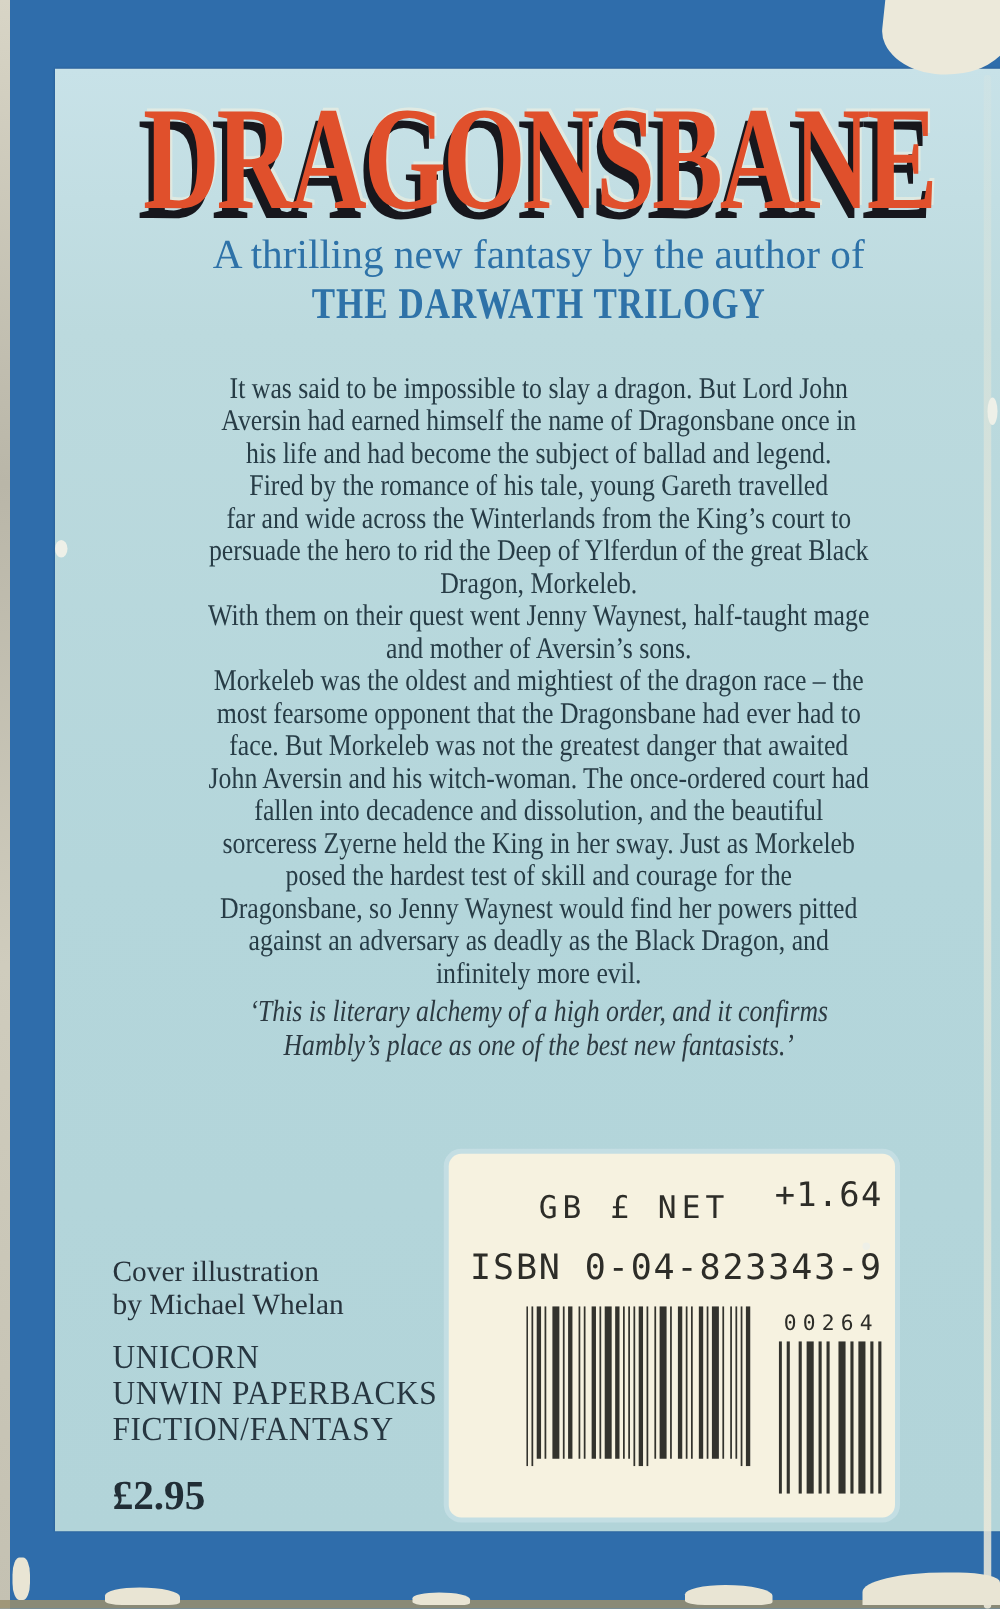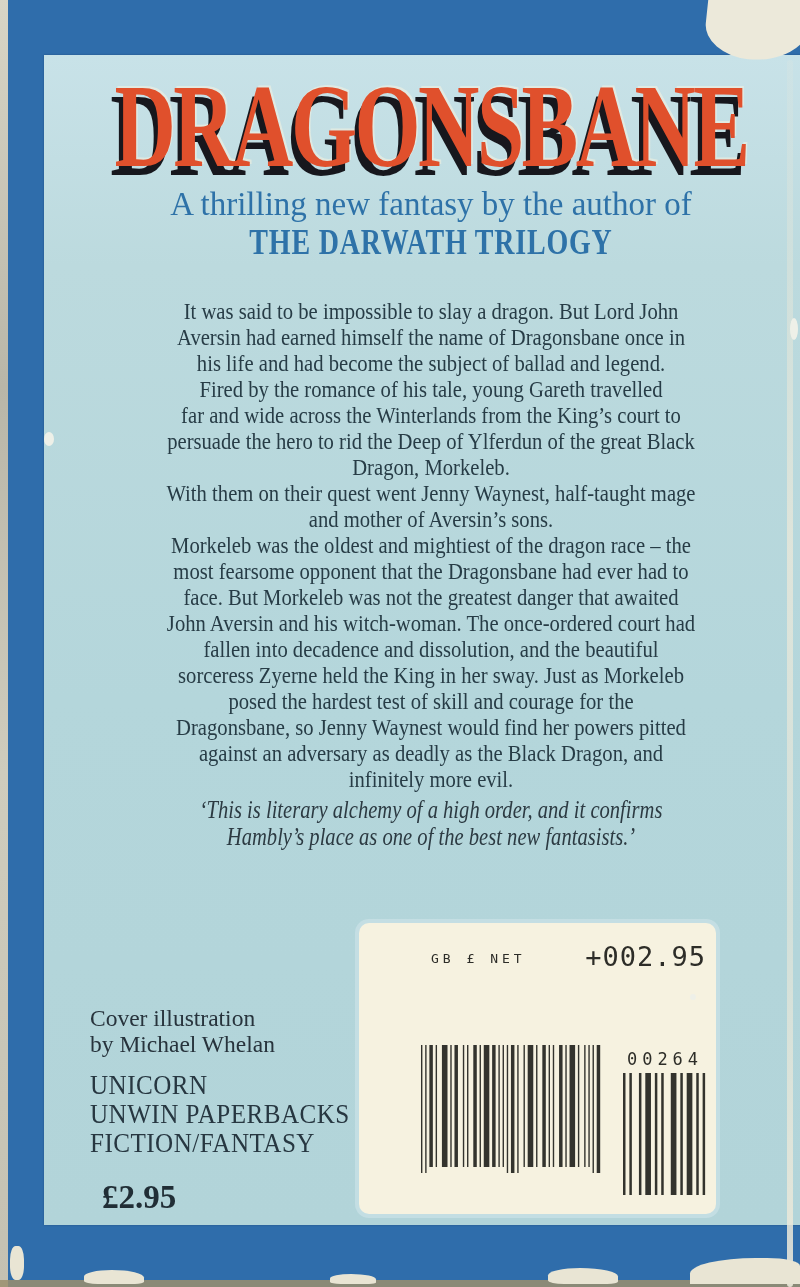--- a/index.html
+++ b/index.html
@@ -54,30 +54,30 @@
     color:#27333c;white-space:pre-line;
   }
   .imprint{
     position:absolute;left:46px;top:1016px;
     font-size:27px;line-height:29px;letter-spacing:.5px;
     color:#273741;white-space:pre-line;
     transform:scaleX(.93);transform-origin:left top;
   }
   .price{
     position:absolute;left:46px;top:1124px;
-    font-size:33px;font-weight:bold;color:#212e36;margin-left:12px;
+    font-size:33px;font-weight:bold;color:#212e36;
   }
   
   .bc-box{
     position:absolute;left:315px;top:868px;width:357px;height:291px;
     background:#f6f2e0;border-radius:10px;
     box-shadow:0 0 0 4px rgba(210,230,235,.55);
     font-family:"DejaVu Sans Mono", monospace;color:#2d2d28;
   }
-  .bc-currency{position:absolute;left:72px;top:28px;font-size:13px;letter-spacing:4px;}
+  .bc-currency{position:absolute;left:72px;top:28px;font-size:25px;letter-spacing:4px;}
   .bc-net{position:absolute;right:10px;top:18px;font-size:27px;letter-spacing:1px;}
   .bc-isbn{position:absolute;left:17px;top:74px;font-size:28px;letter-spacing:1.5px;white-space:nowrap;}
   .bc-main-svg{position:absolute;left:62px;top:122px;}
   .bc-digits{position:absolute;left:38px;top:250px;font-size:19px;letter-spacing:2px;white-space:nowrap;}
   .bc-supp-digits{position:absolute;left:262px;top:126px;width:88px;text-align:center;
                   font-size:17px;letter-spacing:5px;}
   .bc-supp-svg{position:absolute;left:264px;top:150px;}
   
   .wear{position:absolute;pointer-events:none;}
   .edge-left{left:0;top:0;width:8px;height:100%;
@@ -141,21 +141,22 @@
 by Michael Whelan</div>
 
     <div class="imprint">UNICORN
 UNWIN PAPERBACKS
 FICTION/FANTASY</div>
 
     <div class="price">£2.95</div>
 
     <div class="bc-box">
       <span class="bc-currency">GB £ NET</span>
-      <span class="bc-net">+002.95</span>
+      <span class="bc-net">+1.64</span>
+      <div class="bc-isbn">ISBN 0-04-823343-9</div>
 
       <svg class="bc-main-svg" id="main-barcode" width="182" height="128">
           <rect x="0.00" y="0" width="1.39" height="128" fill="#33332d"></rect>
           <rect x="4.18" y="0" width="1.39" height="128" fill="#33332d"></rect>
           <rect x="8.37" y="0" width="3.48" height="122" fill="#33332d"></rect>
           <rect x="14.64" y="0" width="1.39" height="122" fill="#33332d"></rect>
           <rect x="20.92" y="0" width="5.58" height="122" fill="#33332d"></rect>
           <rect x="29.29" y="0" width="1.39" height="122" fill="#33332d"></rect>
           <rect x="33.47" y="0" width="3.48" height="122" fill="#33332d"></rect>
           <rect x="41.84" y="0" width="1.39" height="122" fill="#33332d"></rect>

